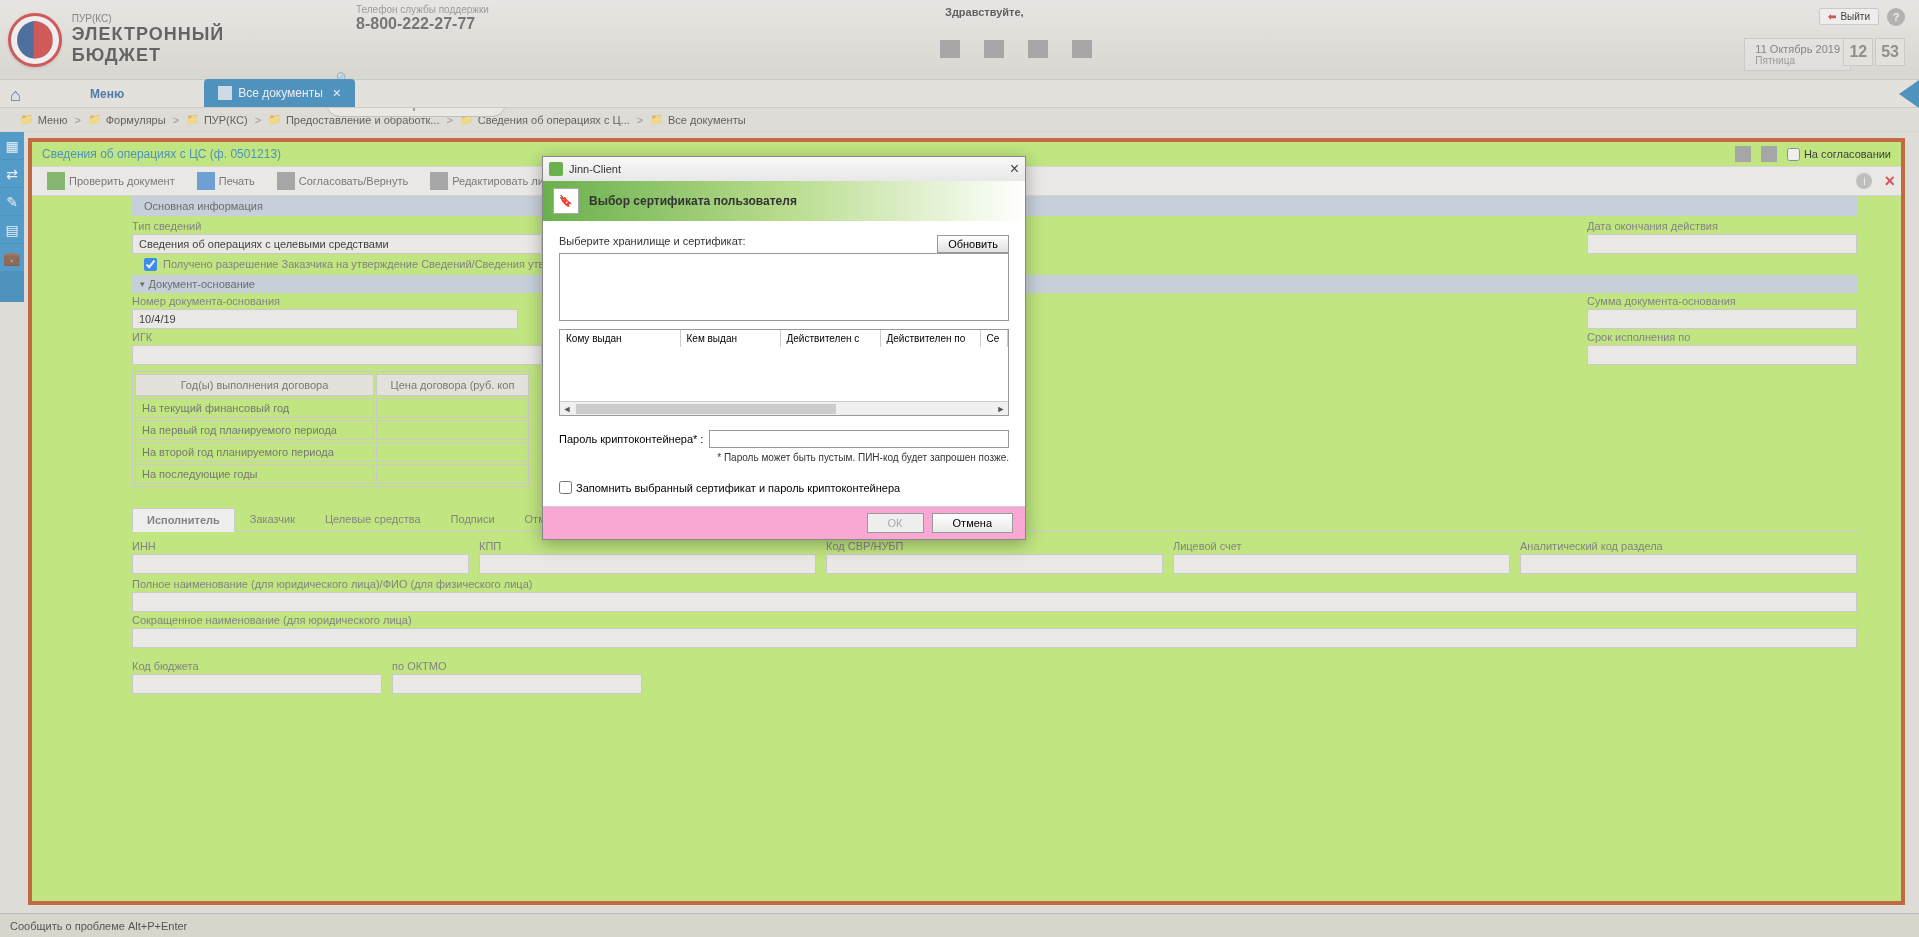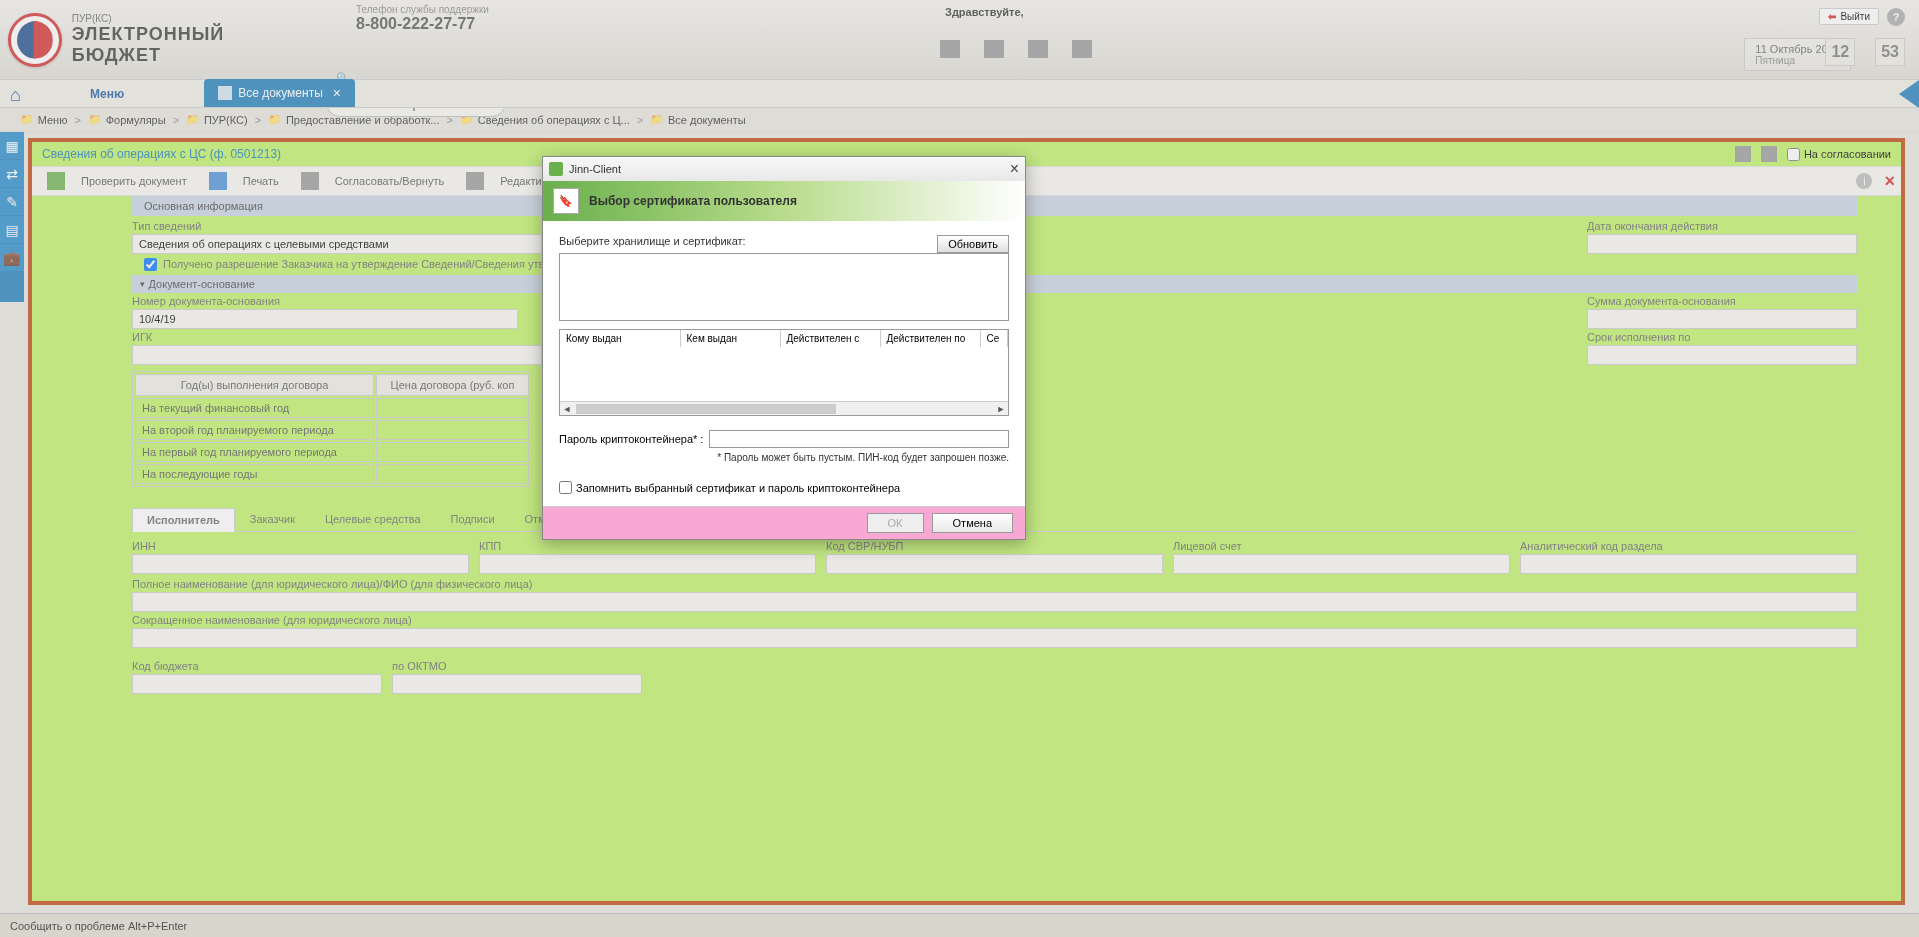--- a/index.html
+++ b/index.html
@@ -29,21 +29,21 @@
 .header-icons span { width: 20px; height: 18px; background: #999; display: inline-block; }
 
 .logout-btn { position: absolute; right: 40px; top: 8px; background: #fff; border: 1px solid #ccc; padding: 2px 8px; font-size: 10px; display: flex; align-items: center; gap: 4px; border-radius: 2px; }
 .logout-btn .door { color: #d42a2a; font-weight: bold; }
 .help-btn { position: absolute; right: 14px; top: 8px; width: 18px; height: 18px; border-radius: 50%; background: #aaa; color: #fff; display: flex; align-items: center; justify-content: center; font-size: 11px; font-weight: bold; }
 
 .date-box { position: absolute; right: 68px; top: 38px; border: 1px solid #ccc; padding: 4px 10px; background: rgba(255,255,255,0.3); }
 .date-text { font-size: 11px; color: #666; }
 .date-day { font-size: 10px; color: #888; }
 .time-box { position: absolute; right: 14px; top: 38px; display: flex; gap: 2px; }
-.time-digit { border: 1px solid #ccc; background: #f0ede5; padding: 4px 5px; font-size: 16px; color: #777; font-weight: bold; margin-left: 18px; }
+.time-digit { border: 1px solid #ccc; background: #f0ede5; padding: 4px 5px; font-size: 16px; color: #777; font-weight: bold; }
 
 
 .menu-bar { height: 28px; background: #f0ede6; display: flex; align-items: center; padding-left: 10px; border-bottom: 1px solid #ccc; position: relative; }
 .home-icon { width: 20px; height: 18px; color: #1a5aa0; font-size: 18px; margin-right: 60px; }
 .menu-item { color: #1a5aa0; font-weight: bold; font-size: 12px; margin-right: 80px; }
 .active-tab { background: #1a7bb9; color: #fff; padding: 6px 14px; border-radius: 4px 4px 0 0; display: flex; align-items: center; gap: 6px; font-size: 12px; position: relative; top: -1px; }
 .active-tab .doc-icon { width: 14px; height: 14px; background: #fff; display: inline-block; opacity: 0.8; }
 .active-tab .close { color: #fff; font-size: 14px; margin-left: 4px; }
 .expand-arrow { position: absolute; right: 0; top: 0; width: 20px; height: 28px; background: #1a7bb9; display: flex; align-items: center; justify-content: center; color: #fff; clip-path: polygon(100% 0, 0 50%, 100% 100%); }
 
@@ -59,21 +59,21 @@
 
 
 .main-panel { position: absolute; left: 28px; top: 138px; right: 14px; bottom: 32px; background: #bef264; border: 4px solid #c2410c; }
 .panel-header { height: 24px; display: flex; align-items: center; justify-content: space-between; padding: 0 10px; }
 .panel-title { color: #1a7bb9; font-size: 12px; }
 .panel-right { display: flex; align-items: center; gap: 10px; }
 .panel-right .ico { width: 16px; height: 16px; background: #999; }
 .agree-check { display: flex; align-items: center; gap: 4px; font-size: 11px; }
 
 .toolbar { height: 30px; border-top: 1px solid #ddd; border-bottom: 1px solid #ddd; display: flex; align-items: center; padding: 0 6px; gap: 4px; background: #f8f7f3; position: relative; }
-.tool-btn { display: flex; align-items: center; gap: 16px; padding: 3px 8px; border: 1px solid transparent; font-size: 11px; color: #555; background: #f8f7f3; }
+.tool-btn { display: flex; align-items: center; gap: 4px; padding: 3px 8px; border: 1px solid transparent; font-size: 11px; color: #555; background: #f8f7f3; }
 .tool-btn .ti { width: 18px; height: 18px; display: inline-block; }
 .tool-btn .ti.green { background: #6ab04c; }
 .tool-btn .ti.blue { background: #4a90d9; }
 .tool-btn .ti.gray { background: #999; }
 .toolbar .info-ico { margin-left: auto; width: 16px; height: 16px; border-radius: 50%; background: #bbb; color: #fff; display: flex; align-items: center; justify-content: center; font-size: 11px; }
 .toolbar .close-x { color: #d42a2a; font-size: 18px; margin-left: 8px; font-weight: bold; }
 
 
 .form-area { padding: 0 44px 0 100px; overflow: auto; height: calc(100% - 54px); position: relative; }
 .section-header { background: #c8d4e2; padding: 4px 12px; font-size: 11px; color: #444; margin-bottom: 2px; }
@@ -271,25 +271,25 @@
           <tbody>
               <tr>
                 <th>Год(ы) выполнения договора</th>
                 <th>Цена договора (руб. коп</th>
               </tr>
           <tr>
                 <td>На текущий финансовый год</td>
                 <td></td>
               </tr>
           <tr>
-                <td>На второй год планируемого периода</td>
+                <td>На первый год планируемого периода</td>
                 <td></td>
               </tr>
           <tr>
-                <td>На первый год планируемого периода</td>
+                <td>На второй год планируемого периода</td>
                 <td></td>
               </tr>
           <tr>
                 <td>На последующие годы</td>
                 <td></td>
               </tr>
         </tbody>
           </table>
       </div>
       <div class="form-right-col">

